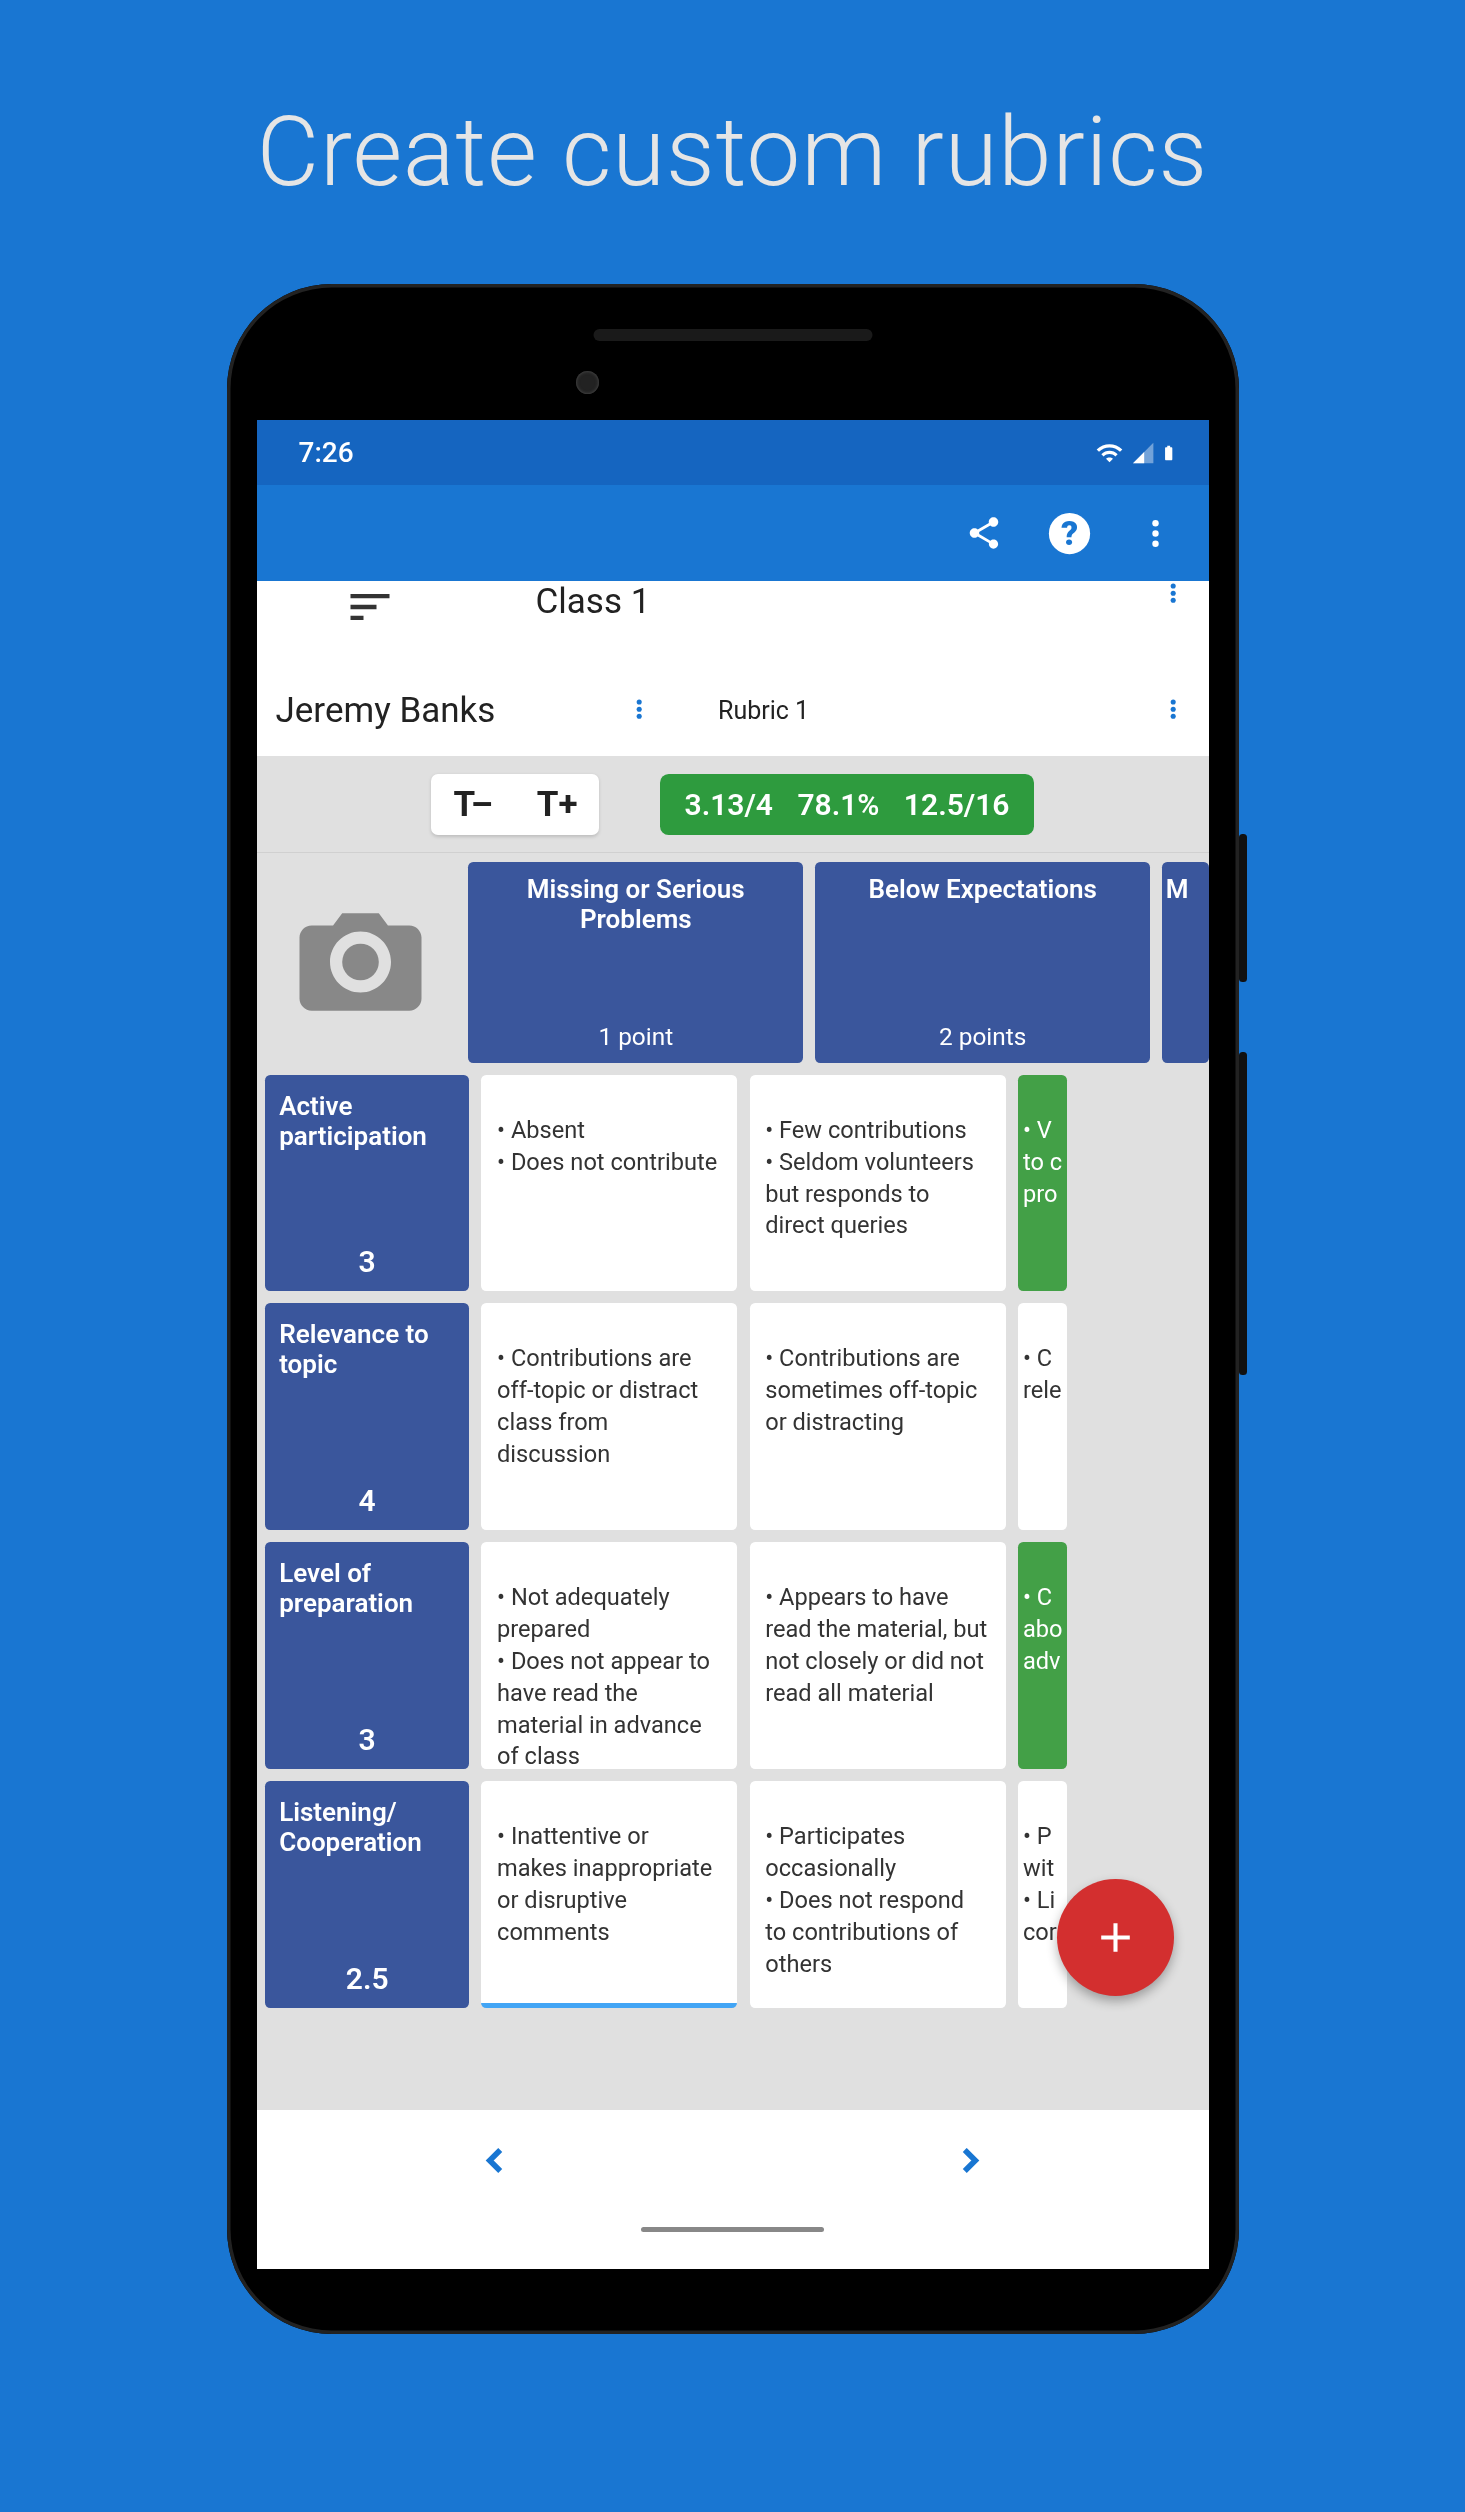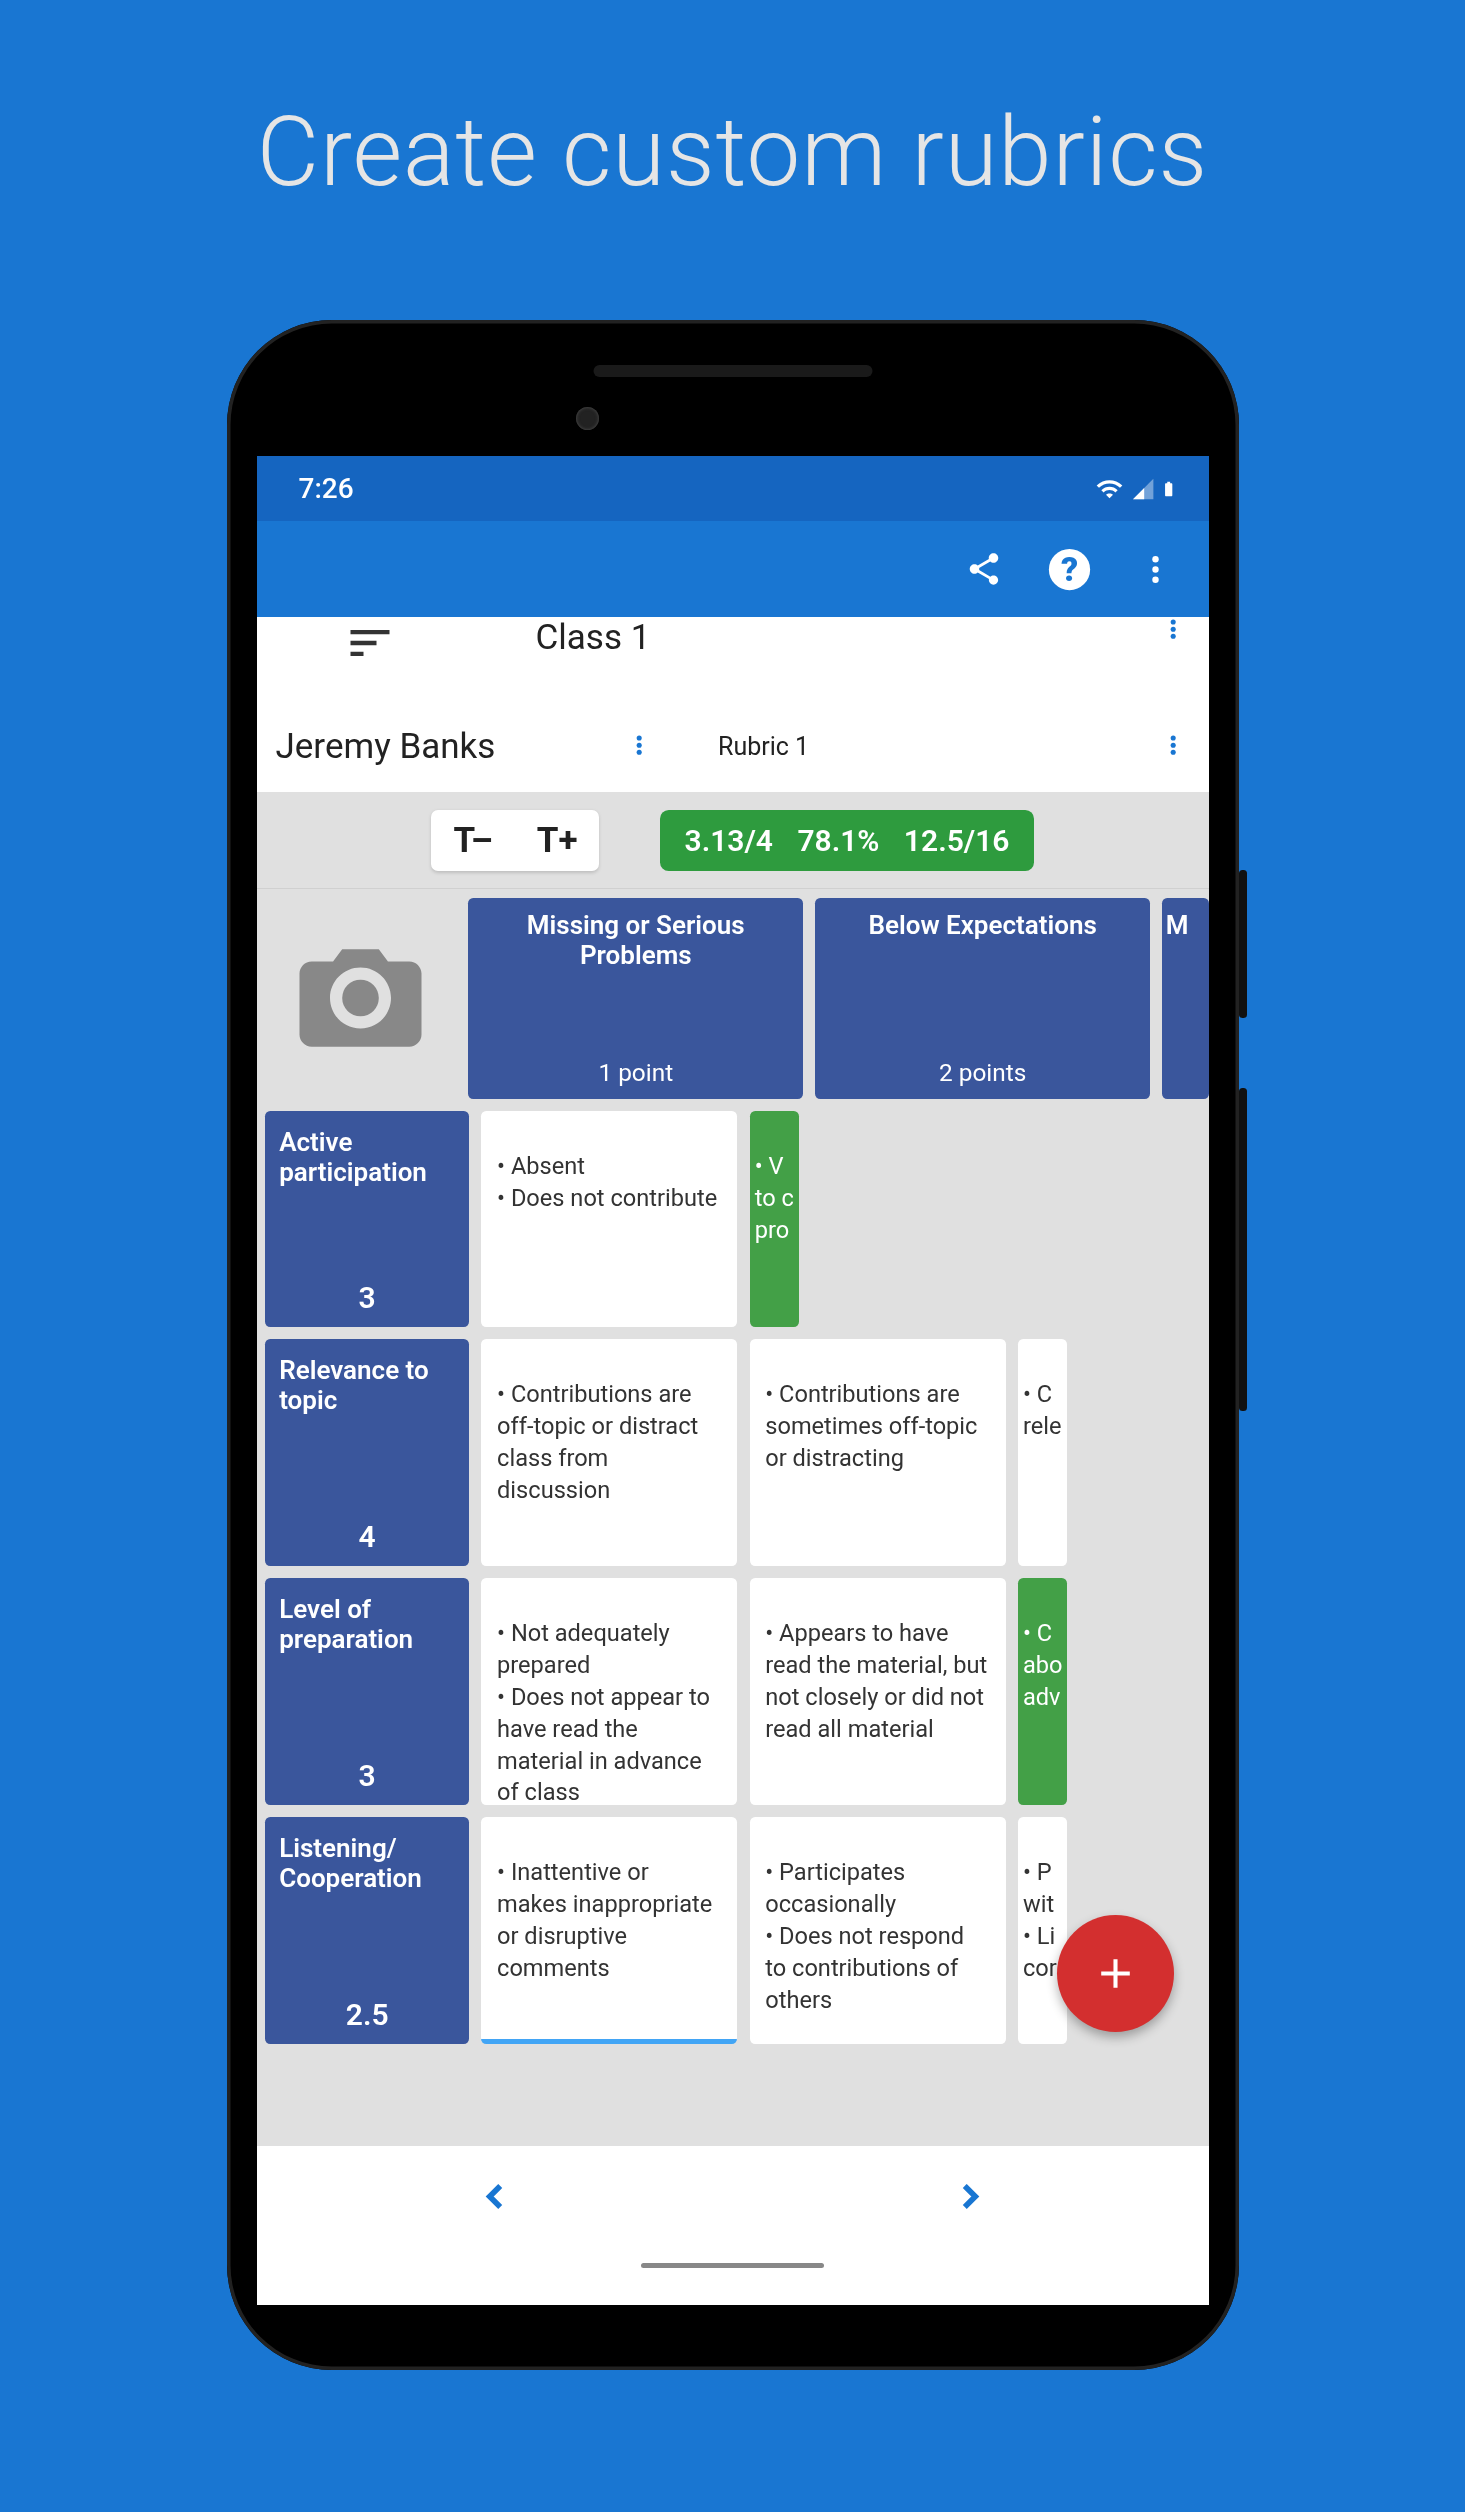--- a/index.html
+++ b/index.html
@@ -13,21 +13,21 @@
   align-items: center;
 }
 .promo-title {
   color: #e5e5e5;
   font-size: 96px;
   font-weight: 300;
   margin-top: 96px;
   letter-spacing: 0.9px;
 }
 .phone-frame {
-  margin-top: 112px;
+  margin-top: 76px;
   width: 1012px;
   height: 2050px;
   background: #000;
   border-radius: 105px;
   padding: 31px 30px 52px 30px;
   position: relative;
   box-shadow: inset 0 0 0 3.5px #222;
 }
 .phone-speaker {
   position: absolute;
@@ -280,20 +280,22 @@
               <div class="pts"></div>
             </div>
           </div>
           <div class="grid-row">
             <div class="cell row-head">
               <div>Active participation</div>
               <div class="score">3</div>
             </div>
             <div class="cell data-cell" style="white-space: pre-line;">• Absent
 • Does not contribute</div>
+            <div class="cell data-cell" style="white-space: pre-line;">• Few contributions
+• Seldom volunteers but responds to direct queries</div>
             <div class="cell data-cell sel" style="white-space: pre;">• V
 to c
 pro</div>
           </div>
           <div class="grid-row">
             <div class="cell row-head row-h2">
               <div>Relevance to topic</div>
               <div class="score">4</div>
             </div>
             <div class="cell data-cell row-h2" style="white-space: pre-line;">• Contributions are off-topic or distract class from discussion</div>

